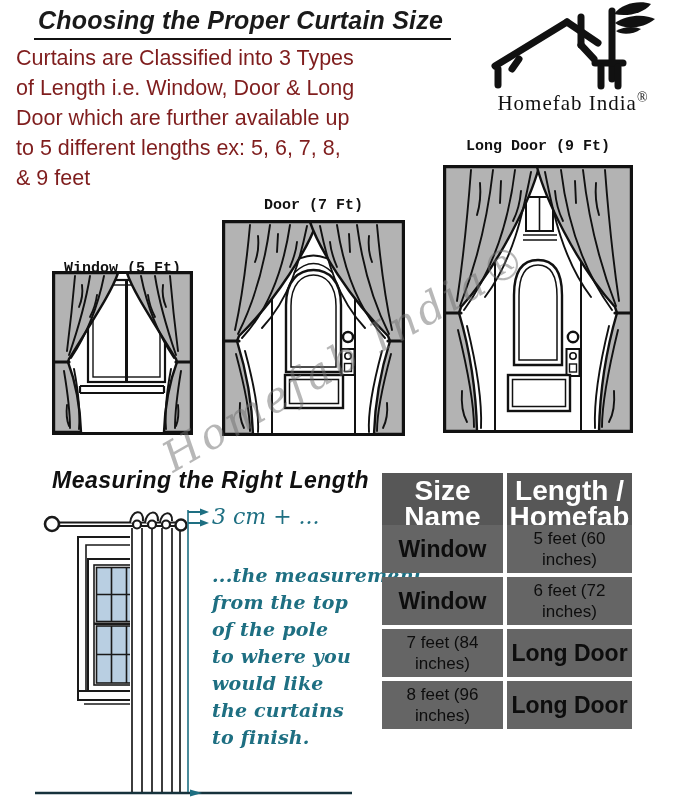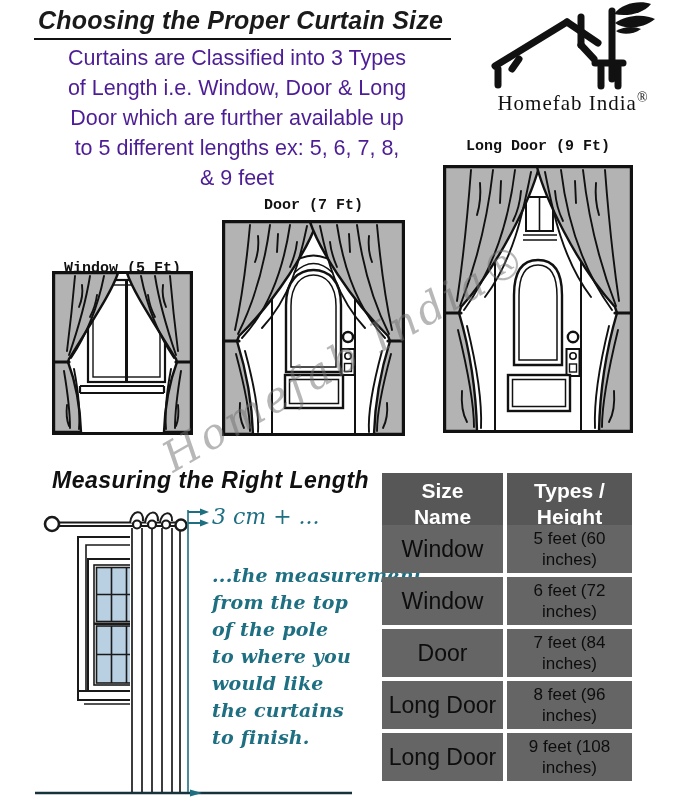--- a/index.html
+++ b/index.html
@@ -7,22 +7,22 @@
   .page {
     position:relative; width:665px; height:800px; background:#fff;
     font-family:"Liberation Sans", sans-serif; color:#1a1a1a; overflow:hidden;
   }
   .abs { position:absolute; }
   .title {
     left:34px; top:6px; font-size:25px; font-weight:bold; font-style:italic;
     border-bottom:2.6px solid #111; padding:0 8px 3px 4px; letter-spacing:0.2px;
   }
   .intro {
-    left:16px; top:43px; width:442px; text-align:center;
-    font-size:21.5px; line-height:30px; color:#4c1d95;
+    left:16px; top:43px; width:442px; text-align:left;
+    font-size:21.5px; line-height:30px; color:#7f1d1d;
   }
   .logo-wrap { left:483px; top:2px; width:180px; text-align:center; }
   .brand { font-family:"Liberation Serif", serif; font-size:21px; color:#111; letter-spacing:1px; }
   .brand .reg { font-size:14px; vertical-align:super; }
   .fig-label { font-size:15px; font-weight:bold; text-align:center; color:#111;font-family:Liberation Mono, monospace; }
   .watermark {
     left:166px; top:436px; font-family:"DejaVu Serif", serif; font-style:italic;
     font-size:42px; letter-spacing:4px; color:rgba(112,112,112,0.5);
     transform:rotate(-30deg); transform-origin:0 50%; white-space:nowrap; z-index:6;
   }
@@ -41,24 +41,24 @@
   }
   .size-table {
     left:382px; top:473px; width:250px; display:grid;
     grid-template-columns:121px 125px; grid-auto-rows:48px; gap:4px; z-index:7;
   }
   .size-table .cell {
     display:flex; align-items:center; justify-content:center; text-align:center;
   }
   .size-table .head {
     height:62px; background:#575757; color:#fff; font-weight:bold;
-    font-size:21px; line-height:26px; padding:0 8px;
+    font-size:28px; line-height:26px; padding:0 8px;
   }
   .size-table .body { background:#656565; color:#0d0d0d; }
-  .size-table .name { font-size:23px; }
+  .size-table .name { font-size:23px;font-weight:bold; }
   .size-table .len { font-size:17px; line-height:21px; padding:15px 12px; }
   svg { display:block; }
 </style>
 </head>
 <body>
 
 <div class="page">
 
   <div class="abs title">Choosing the Proper Curtain Size</div>
 
@@ -261,31 +261,29 @@
     <div>from the top</div>
     <div>of the pole</div>
     <div>to where you</div>
     <div>would like</div>
     <div>the curtains</div>
     <div>to finish.</div>
   </div>
 
   <div class="abs size-table">
     <div class="cell head">Size Name</div>
-    <div class="cell head">Types / Height</div>
+    <div class="cell head">Length / Homefab</div>
 
     <div class="cell body name">Window</div>
     <div class="cell body len">5 feet (60 inches)</div>
 
     <div class="cell body name">Window</div>
     <div class="cell body len">6 feet (72 inches)</div>
 
-    <div class="cell body name">Door</div>
     <div class="cell body len">7 feet (84 inches)</div>
 
     <div class="cell body name">Long Door</div>
     <div class="cell body len">8 feet (96 inches)</div>
 
     <div class="cell body name">Long Door</div>
-    <div class="cell body len">9 feet (108 inches)</div>
   </div>
 
 </div>
 
 </body></html>

